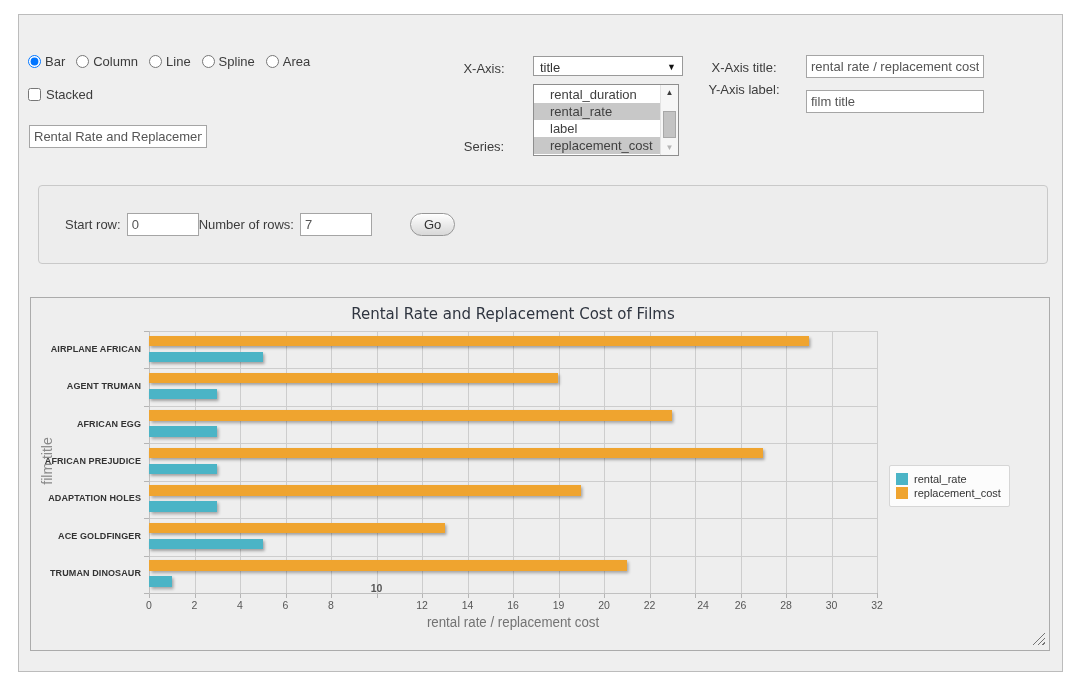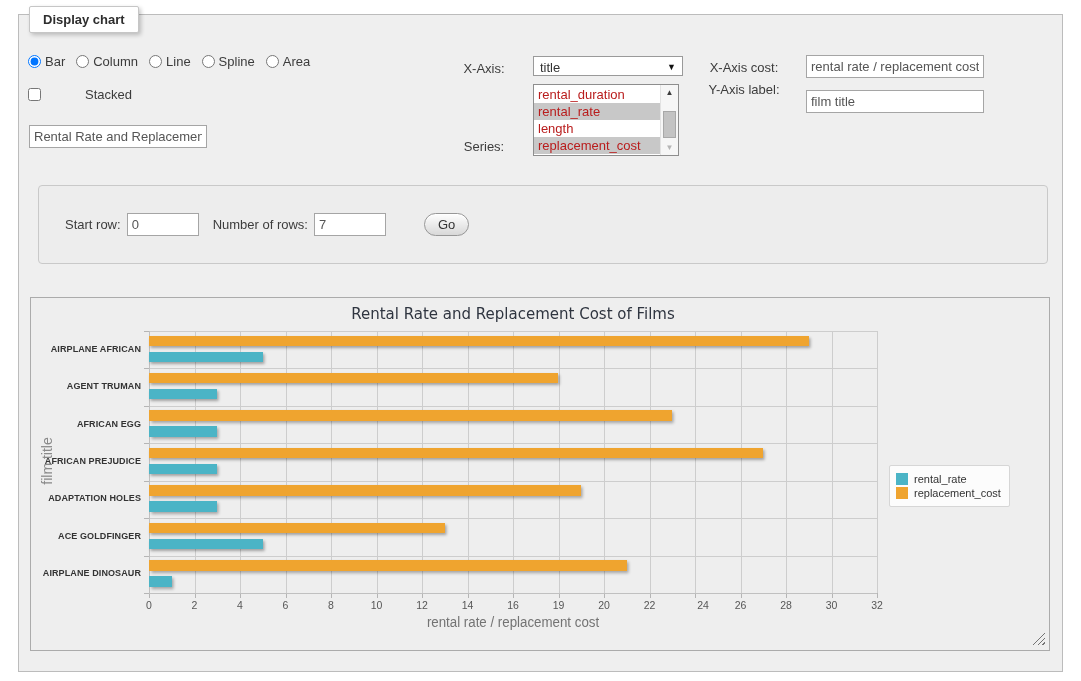--- a/index.html
+++ b/index.html
@@ -10,54 +10,54 @@
   .frame{position:absolute;left:18px;top:14px;width:1043px;height:656px;
          border:1px solid #bcbcbc;background:#efefef;}
   .frame-label{position:absolute;left:29px;top:6px;padding:5px 13px;background:#fff;
          border:1px solid #c6c6c6;border-radius:2px;font-weight:bold;color:#2e2e2e;
          box-shadow:2px 2px 4px rgba(0,0,0,0.22);z-index:3;}
 
   
   .radio-row{position:absolute;left:28px;top:54px;display:flex;align-items:center;z-index:2;}
   .radio-item{display:flex;align-items:center;margin-right:11px;justify-content:center;}
   .radio-item input{margin:0 4px 0 0;}
-  .check-row{position:absolute;left:28px;top:87px;display:flex;align-items:center;z-index:2;gap:39px;}
+  .check-row{position:absolute;left:28px;top:87px;display:flex;align-items:center;z-index:2;}
   .check-row input{margin:0 5px 0 0;}
   input.txt{position:absolute;border:1px solid #a5a5a5;background:#fff;color:#555;
             font-family:"Liberation Sans",sans-serif;font-size:13px;padding:2px 4px;height:17px;z-index:2;}
   .form-label{position:absolute;text-align:center;color:#3c3c3c;z-index:2;}
 
   
   .select{position:absolute;left:533px;top:56px;width:150px;height:20px;background:#fff;
           border:1px solid #9a9a9a;z-index:2;box-sizing:border-box;}
   .select .val{position:absolute;left:6px;top:3px;color:#333;}
   .select .arrow{position:absolute;right:6px;top:5px;font-size:9px;color:#111;}
 
   
   .listbox{position:absolute;left:533px;top:84px;width:146px;height:72px;background:#fff;
            border:1px solid #8e8e8e;z-index:2;box-sizing:border-box;overflow:hidden;}
   .listbox .opts{position:absolute;left:0;top:1px;right:17px;}
-  .opt{height:17px;line-height:17px;padding-left:4px;color:#b91c1c;white-space:nowrap;}
+  .opt{height:17px;line-height:17px;padding-left:16px;color:#404040;white-space:nowrap;}
   .opt.selected{background:#c8c8c8;}
   .sbar{position:absolute;top:0;right:0;bottom:0;width:17px;background:#f6f6f6;border-left:1px solid #e2e2e2;}
   .sbtn{position:absolute;left:0;width:17px;height:15px;text-align:center;font-size:8px;line-height:15px;}
   .sbtn.up{top:0;color:#3c3c3c;}
   .sbtn.down{bottom:0;color:#b5b5b5;}
   .sthumb{position:absolute;left:2px;right:2px;top:26px;height:25px;background:#c3c3c3;border:1px solid #a8a8a8;}
 
   
   .rows-panel{position:absolute;left:38px;top:185px;width:1008px;height:77px;background:#ededed;
               border:1px solid #c9c9c9;border-radius:4px;z-index:2;}
   .rows-inner{position:absolute;left:26px;top:0;height:100%;display:flex;align-items:center;}
   .rows-inner input{border:1px solid #a5a5a5;background:#fff;color:#555;width:62px;height:17px;
                     font-family:"Liberation Sans",sans-serif;font-size:13px;padding:2px 4px;}
   .go-btn{margin-left:38px;padding:3px 13px;border:1px solid #979797;border-radius:12px;
           background:linear-gradient(#fefefe,#d8d8d8);color:#333;font-size:13px;
           font-family:"Liberation Sans",sans-serif;box-shadow:inset 0 1px 0 #fff;}
-  .lbl-gap{margin-left:14px;}
+  .lbl-gap{}
   .in-gap{margin-left:6px;}
 
   
   .chart-panel{position:absolute;left:30px;top:297px;width:1018px;height:352px;background:#eeeeee;
                border:1px solid #ababab;z-index:2;}
   .chart-title{position:absolute;left:118px;width:728px;top:7px;text-align:center;
                font-family:"DejaVu Sans",sans-serif;font-size:15px;color:#2f3540;}
   .gridline-v{position:absolute;width:1px;background:#cdcdcd;}
   .gridline-h{position:absolute;height:1px;background:#cdcdcd;}
   .axisline{background:#c0c0c0;}
@@ -77,21 +77,20 @@
   .legend-label{font-size:11px;color:#333;white-space:nowrap;}
   .resize-grip{position:absolute;right:4px;bottom:5px;width:13px;height:13px;opacity:.8;
                background:repeating-linear-gradient(135deg,#555 0px,#555 1px,transparent 1px,transparent 3.2px);
                clip-path:polygon(100% 0,100% 100%,0 100%);}
 </style>
 </head>
 <body>
 
 <div id="app">
   <div class="frame"></div>
-  <div class="frame-label">Display chart</div>
 
   <div class="radio-row">
       <label class="radio-item">
         <input type="radio" name="ctype" checked="" style="">
         <span>Bar</span>
       </label>
       <label class="radio-item">
         <input type="radio" name="ctype" style="">
         <span>Column</span>
       </label>
@@ -120,31 +119,31 @@
   <div class="select">
     <span class="val">title</span>
     <span class="arrow">▼</span>
   </div>
 
   <span class="form-label" style="left:440px;top:139px;width:88px;">Series:</span>
   <div class="listbox">
     <div class="opts">
         <div class="opt">rental_duration</div>
         <div class="opt selected">rental_rate</div>
-        <div class="opt">length</div>
+        <div class="opt">label</div>
         <div class="opt selected">replacement_cost</div>
       </div>
     <div class="sbar">
       <div class="sbtn up">▲</div>
       <div class="sthumb"></div>
       <div class="sbtn down">▼</div>
     </div>
   </div>
 
-  <span class="form-label" style="left:688px;top:60px;width:112px;">X-Axis cost:</span>
+  <span class="form-label" style="left:688px;top:60px;width:112px;">X-Axis title:</span>
   <input class="txt" style="left: 806px; top: 55px; width: 168px;" value="rental rate / replacement cost">
 
   <span class="form-label" style="left:688px;top:82px;width:112px;">Y-Axis label:</span>
   <input class="txt" style="left: 806px; top: 90px; width: 168px;" value="film title">
 
   <div class="rows-panel">
     <div class="rows-inner">
       <span>Start row:</span>
       <input class="in-gap" value="0" style="">
       <span class="lbl-gap">Number of rows:</span>
@@ -174,21 +173,21 @@
         <div class="tickmark" style="left: 209px; top: 295px; width: 1px; height: 5px;"></div>
         <div class="x-tick-label" style="left: 194px; top: 301px;">4</div>
         <div class="gridline-v" style="left: 254.5px; top: 33px; height: 262px;"></div>
         <div class="tickmark" style="left: 254.5px; top: 295px; width: 1px; height: 5px;"></div>
         <div class="x-tick-label" style="left: 239.5px; top: 301px;">6</div>
         <div class="gridline-v" style="left: 300px; top: 33px; height: 262px;"></div>
         <div class="tickmark" style="left: 300px; top: 295px; width: 1px; height: 5px;"></div>
         <div class="x-tick-label" style="left: 285px; top: 301px;">8</div>
         <div class="gridline-v" style="left: 345.5px; top: 33px; height: 262px;"></div>
         <div class="tickmark" style="left: 345.5px; top: 295px; width: 1px; height: 5px;"></div>
-        <div class="x-tick-label" style="left: 330.5px; top: 301px;">10</div>
+        <div class="x-tick-label" style="left: 330.5px; top: 284px; font-weight: bold;">10</div>
         <div class="gridline-v" style="left: 391px; top: 33px; height: 262px;"></div>
         <div class="tickmark" style="left: 391px; top: 295px; width: 1px; height: 5px;"></div>
         <div class="x-tick-label" style="left: 376px; top: 301px;">12</div>
         <div class="gridline-v" style="left: 436.5px; top: 33px; height: 262px;"></div>
         <div class="tickmark" style="left: 436.5px; top: 295px; width: 1px; height: 5px;"></div>
         <div class="x-tick-label" style="left: 421.5px; top: 301px;">14</div>
         <div class="gridline-v" style="left: 482px; top: 33px; height: 262px;"></div>
         <div class="tickmark" style="left: 482px; top: 295px; width: 1px; height: 5px;"></div>
         <div class="x-tick-label" style="left: 467px; top: 301px;">16</div>
         <div class="gridline-v" style="left: 527.5px; top: 33px; height: 262px;"></div>
@@ -237,21 +236,21 @@
         <div class="bar" style="left: 118px; top: 165.786px; width: 68.0225px; height: 10.5px; background: rgb(75, 180, 198);"></div>
         <div class="cat-label" style="right: 908px; top: 158px;">AFRICAN PREJUDICE</div>
         <div class="bar" style="left: 118px; top: 187.214px; width: 432.022px; height: 10.5px; background: rgb(239, 164, 47);"></div>
         <div class="bar" style="left: 118px; top: 203.214px; width: 68.0225px; height: 10.5px; background: rgb(75, 180, 198);"></div>
         <div class="cat-label" style="right: 908px; top: 195.429px;">ADAPTATION HOLES</div>
         <div class="bar" style="left: 118px; top: 224.643px; width: 295.522px; height: 10.5px; background: rgb(239, 164, 47);"></div>
         <div class="bar" style="left: 118px; top: 240.643px; width: 113.522px; height: 10.5px; background: rgb(75, 180, 198);"></div>
         <div class="cat-label" style="right: 908px; top: 232.857px;">ACE GOLDFINGER</div>
         <div class="bar" style="left: 118px; top: 262.071px; width: 477.522px; height: 10.5px; background: rgb(239, 164, 47);"></div>
         <div class="bar" style="left: 118px; top: 278.071px; width: 22.5225px; height: 10.5px; background: rgb(75, 180, 198);"></div>
-        <div class="cat-label" style="right: 908px; top: 270.286px;">AIRPLANE DINOSAUR</div>
+        <div class="cat-label" style="right: 908px; top: 270.286px;">TRUMAN DINOSAUR</div>
       </div>
     <div class="x-axis-title">rental rate / replacement cost</div>
     <div class="y-axis-title">film title</div>
     <div class="legend">
         <div class="legend-item">
           <div class="legend-swatch" style="background: rgb(75, 180, 198);"></div>
           <span class="legend-label">rental_rate</span>
         </div>
         <div class="legend-item">
           <div class="legend-swatch" style="background: rgb(239, 164, 47);"></div>

